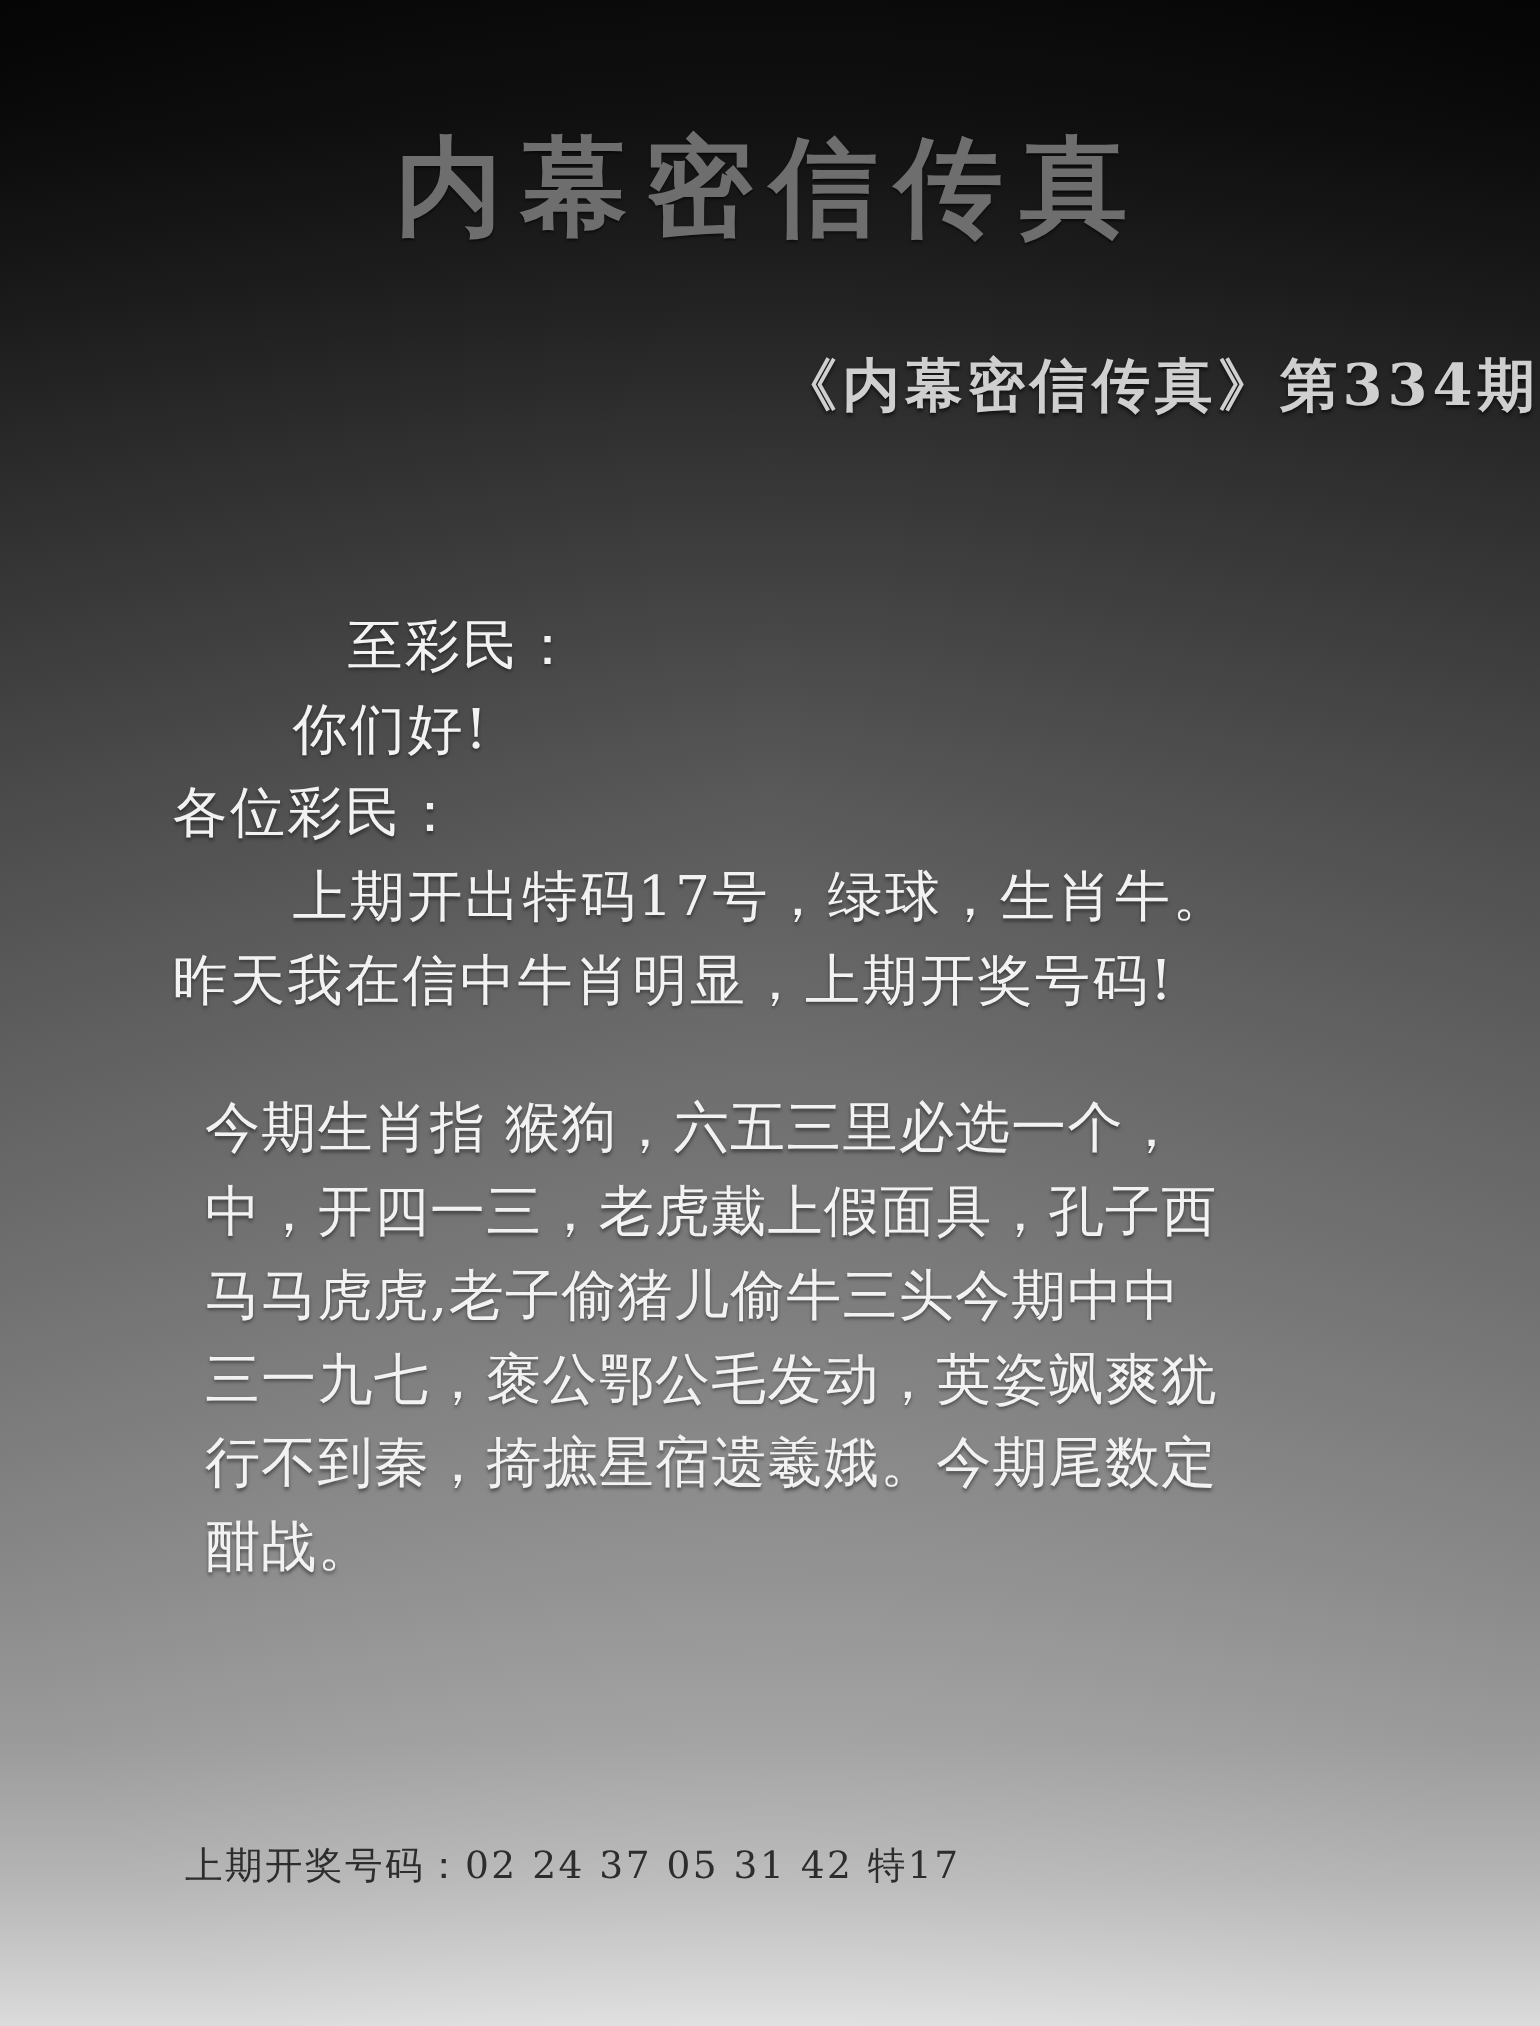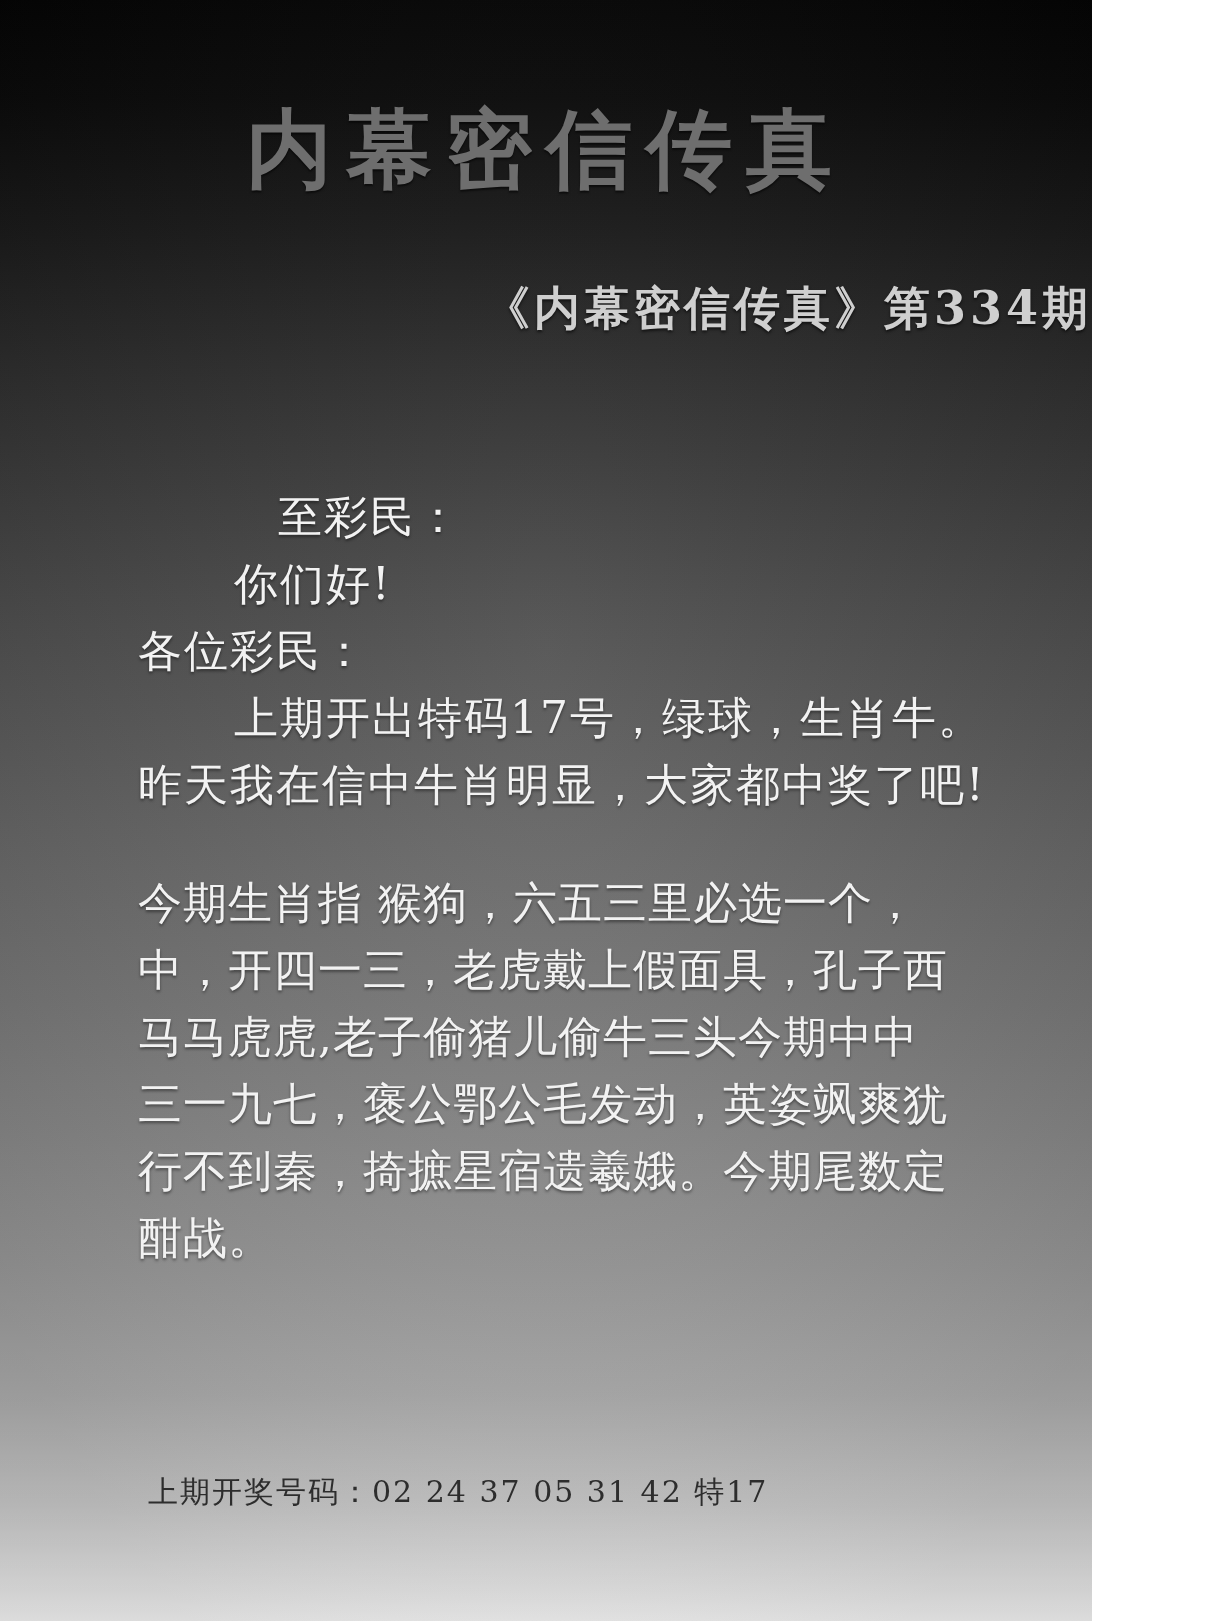--- a/index.html
+++ b/index.html
@@ -5,21 +5,21 @@
   html, body {
     margin: 0;
     padding: 0;
     background: #ffffff;
   }
   body {
     font-family: "DejaVu Sans", sans-serif;
   }
   .page {
     position: relative;
-    width: 1092px;
+    width: 1232px;
     height: 1621px;
     overflow: hidden;
     background: linear-gradient(to bottom,
         #050505 0%,
         #0b0b0b 6%,
         #1a1a1a 14%,
         #2c2c2c 22%,
         #3d3d3d 30%,
         #4e4e4e 38%,
         #5d5d5d 46%,
@@ -89,20 +89,21 @@
     text-shadow: 0 2px 3px rgba(0,0,0,0.45);
     letter-spacing: 2px;
   }
   .ln { white-space: nowrap; }
   .indent-1 { padding-left: 140px; }
   .indent-2 { padding-left: 96px; }
 
   .para-2 {
     margin-top: 52px;
     letter-spacing: 1px;
+    margin-left: 26px;
   }
   .para-2 .ln { white-space: nowrap; }
 
   .footer {
     position: absolute;
     left: 148px;
     bottom: 108px;
     font-family: "DejaVu Serif", serif;
     font-size: 30px;
     color: #2d2d2d;
@@ -123,21 +124,21 @@
     <div class="body-block">
 
       <div class="ln indent-1">至彩民：</div>
 
       <div class="ln indent-2">你们好!</div>
 
       <div class="ln">各位彩民：</div>
 
       <div class="ln indent-2">上期开出特码17号，绿球，生肖牛。</div>
 
-      <div class="ln">昨天我在信中牛肖明显，大家都中奖了吧!</div>
+      <div class="ln">昨天我在信中牛肖明显，上期开奖号码!</div>
 
       <div class="para-2">
         <div class="ln">今期生肖指 猴狗，六五三里必选一个，</div>
         <div class="ln">中，开四一三，老虎戴上假面具，孔子西</div>
         <div class="ln">马马虎虎,老子偷猪儿偷牛三头今期中中</div>
         <div class="ln">三一九七，褒公鄂公毛发动，英姿飒爽犹</div>
         <div class="ln">行不到秦，掎摭星宿遗羲娥。今期尾数定</div>
         <div class="ln">酣战。</div>
       </div>
 

